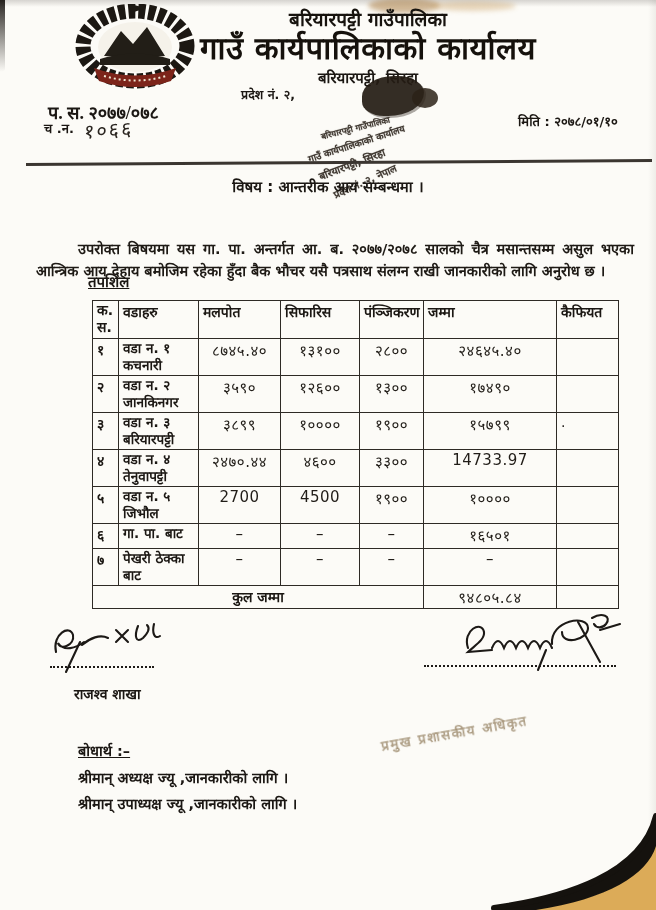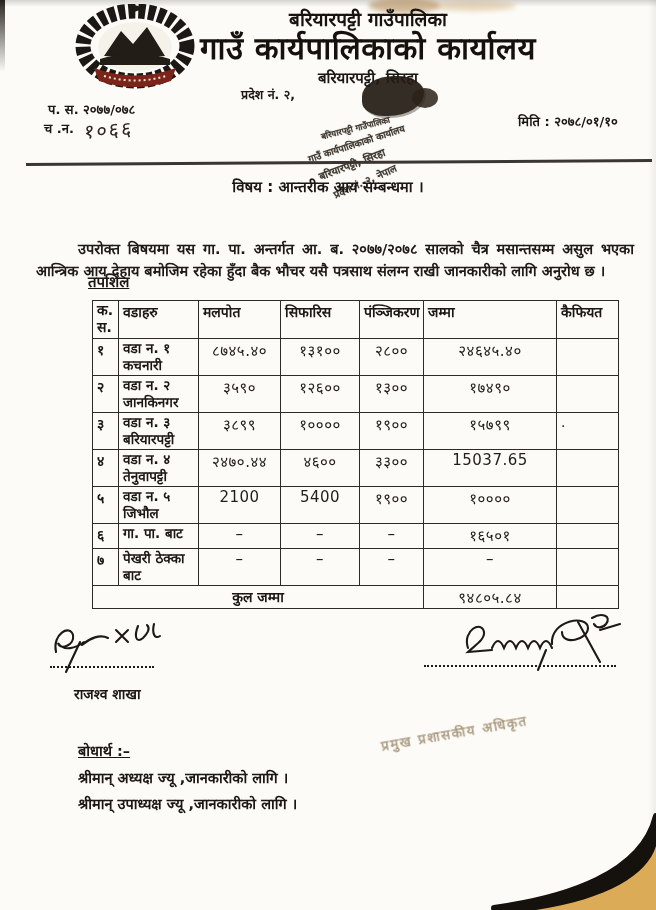--- a/index.html
+++ b/index.html
@@ -16,21 +16,21 @@
   .edge-left{left:0;top:0;width:5px;height:72px;background:linear-gradient(180deg,rgba(18,14,10,.9),rgba(18,14,10,0));border-radius:0 0 4px 0;}
   .right-shade{right:0;top:0;width:8px;height:910px;background:linear-gradient(270deg,rgba(60,50,40,.07),rgba(60,50,40,0));}
   .smudge{border-radius:50%;filter:blur(2.5px);}
   .s1{left:368px;top:-2px;width:72px;height:15px;background:#a97c42;opacity:.55;}
   .s2{left:430px;top:1px;width:86px;height:10px;background:#c79c5e;opacity:.4;}
   
   .h1{left:80px;right:0;top:6px;text-align:center;font-size:19px;font-weight:bold;color:#17130e;}
   .h2{left:80px;right:0;top:26px;text-align:center;font-size:31px;font-weight:bold;color:#15110c;letter-spacing:.5px;}
   .h3{left:80px;right:0;top:67px;text-align:center;font-size:15px;font-weight:bold;}
   .h4{left:0;right:120px;top:86px;text-align:center;font-size:12.5px;font-weight:bold;}
-  .refline{left:48px;top:100px;font-size:13px;font-weight:bold;}
+  .refline{left:48px;top:100px;font-size:18px;font-weight:bold;font-family:Liberation Serif, serif;}
   .chaline{left:44px;top:116px;font-size:13px;font-weight:bold;}
   .chano{display:inline-block;font-size:20px;font-weight:normal;color:#2a2520;transform:rotate(-4deg) skewX(-8deg);letter-spacing:2px;margin-left:6px;vertical-align:-4px;}
   .dateline{left:518px;top:100px;font-size:13px;font-weight:bold;margin-top:12px;}
   
   .stamp{left:300px;top:76px;width:205px;height:112px;}
   .stamp .blob1{position:absolute;left:62px;top:0;width:62px;height:40px;background:#241c14;border-radius:55% 45% 62% 38%;opacity:.92;box-shadow:2px 2px 0 rgba(36,28,20,.4);}
   .stamp .blob2{position:absolute;left:112px;top:12px;width:26px;height:20px;background:#2b2218;border-radius:50%;opacity:.85;}
   .stamp .sl{position:absolute;white-space:nowrap;font-weight:bold;color:#271f17;opacity:.88;text-shadow:0 0 1px rgba(39,31,23,.5);}
   .stamp .sl1{left:20px;top:46px;font-size:8.5px;transform:rotate(-14deg);}
   .stamp .sl2{left:6px;top:61px;font-size:9.5px;transform:rotate(-18deg);}
@@ -176,31 +176,31 @@
     </tr>
     <tr style="height:37px">
       <td class="sn">४</td>
       <td class="ward">
             <div>वडा न. ४</div>
             <div>तेनुवापट्टी</div>
           </td>
       <td class="num">२४७०.४४</td>
       <td class="num">४६००</td>
       <td class="num">३३००</td>
-      <td class="num">15037.65</td>
+      <td class="num">14733.97</td>
       <td class="kaif"></td>
     </tr>
     <tr style="height:36px">
       <td class="sn">५</td>
       <td class="ward">
             <div>वडा न. ५</div>
             <div>जिभौल</div>
           </td>
-      <td class="num">2100</td>
-      <td class="num">5400</td>
+      <td class="num">2700</td>
+      <td class="num">4500</td>
       <td class="num">१९००</td>
       <td class="num">१००००</td>
       <td class="kaif"></td>
     </tr>
     <tr style="height:25px">
       <td class="sn">६</td>
       <td class="ward">
             <div>गा. पा. बाट</div>
           </td>
       <td class="num">–</td>

